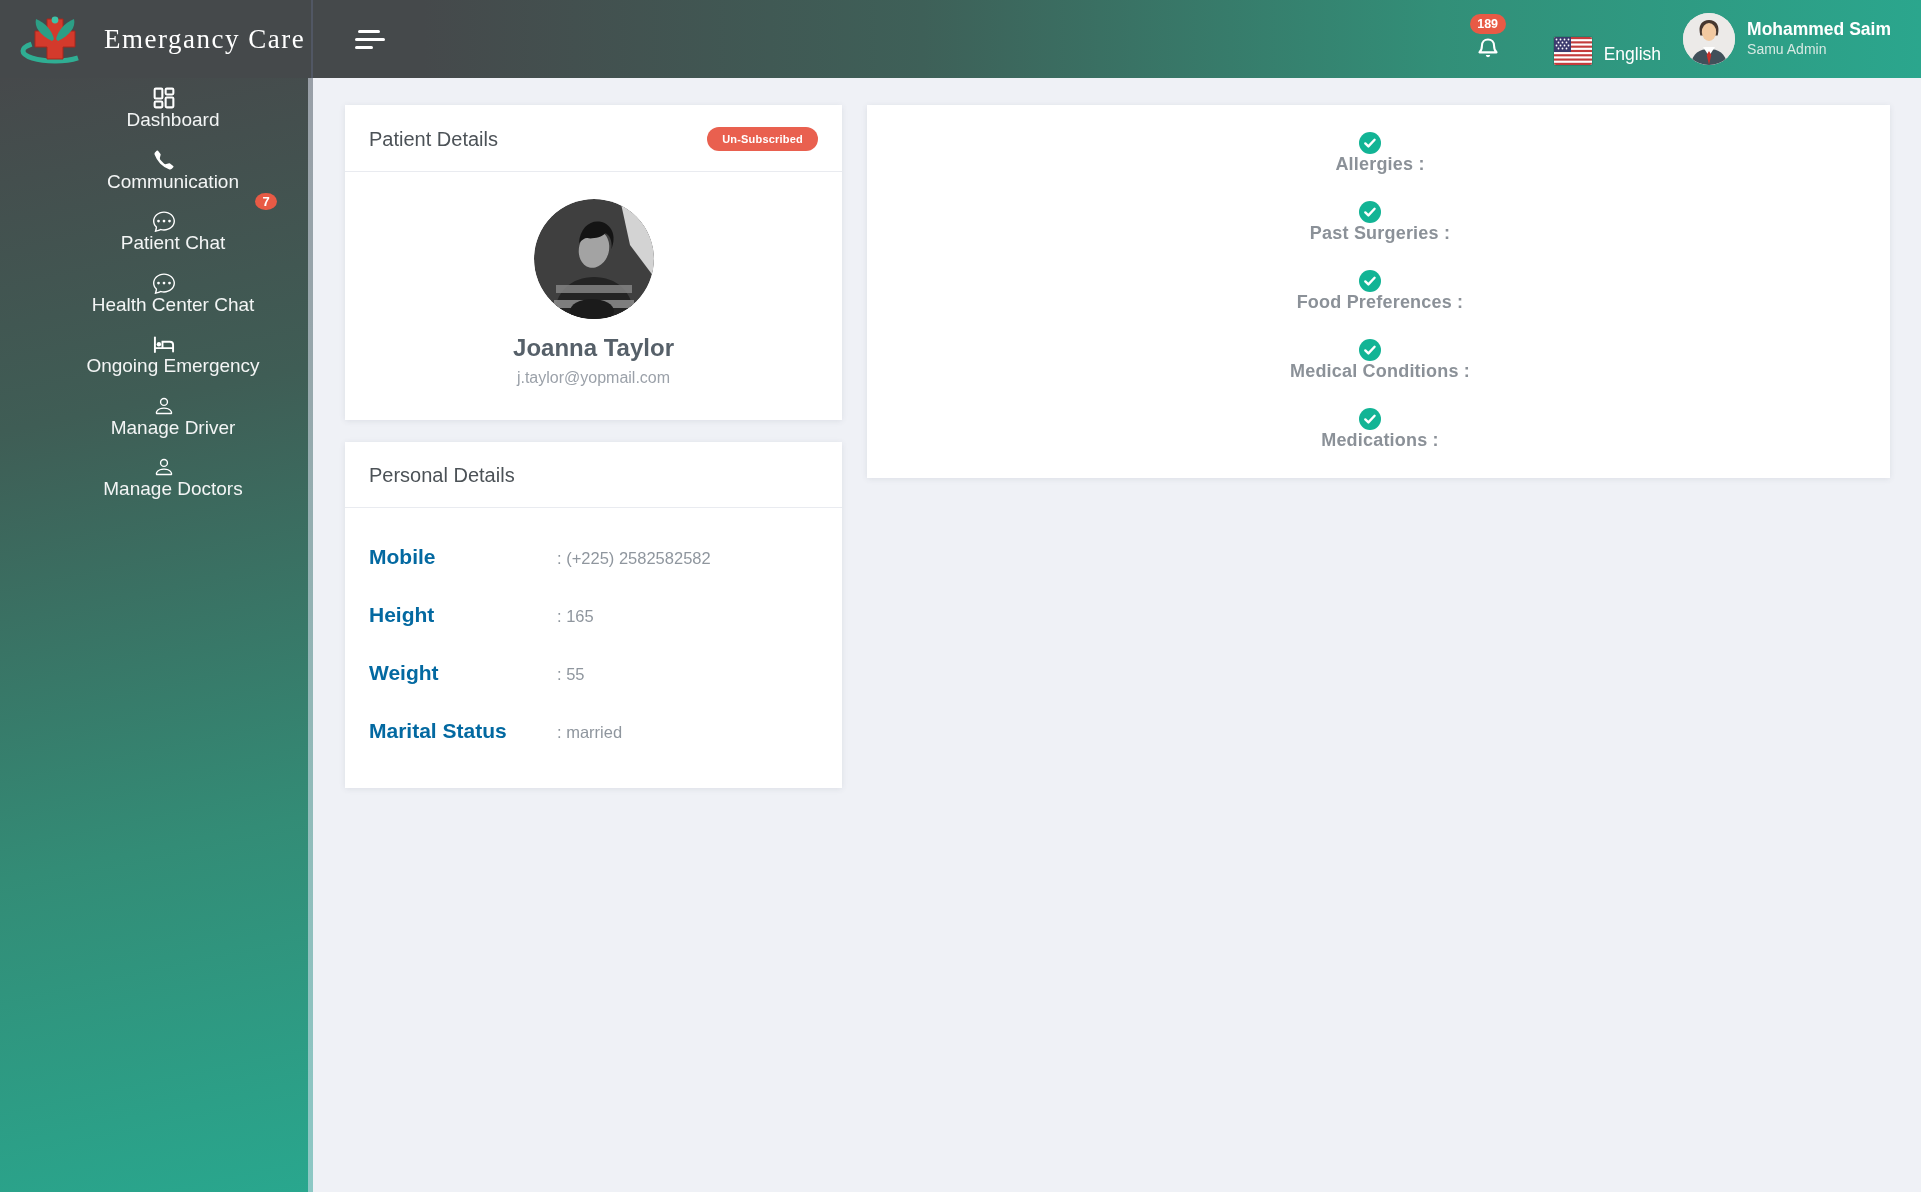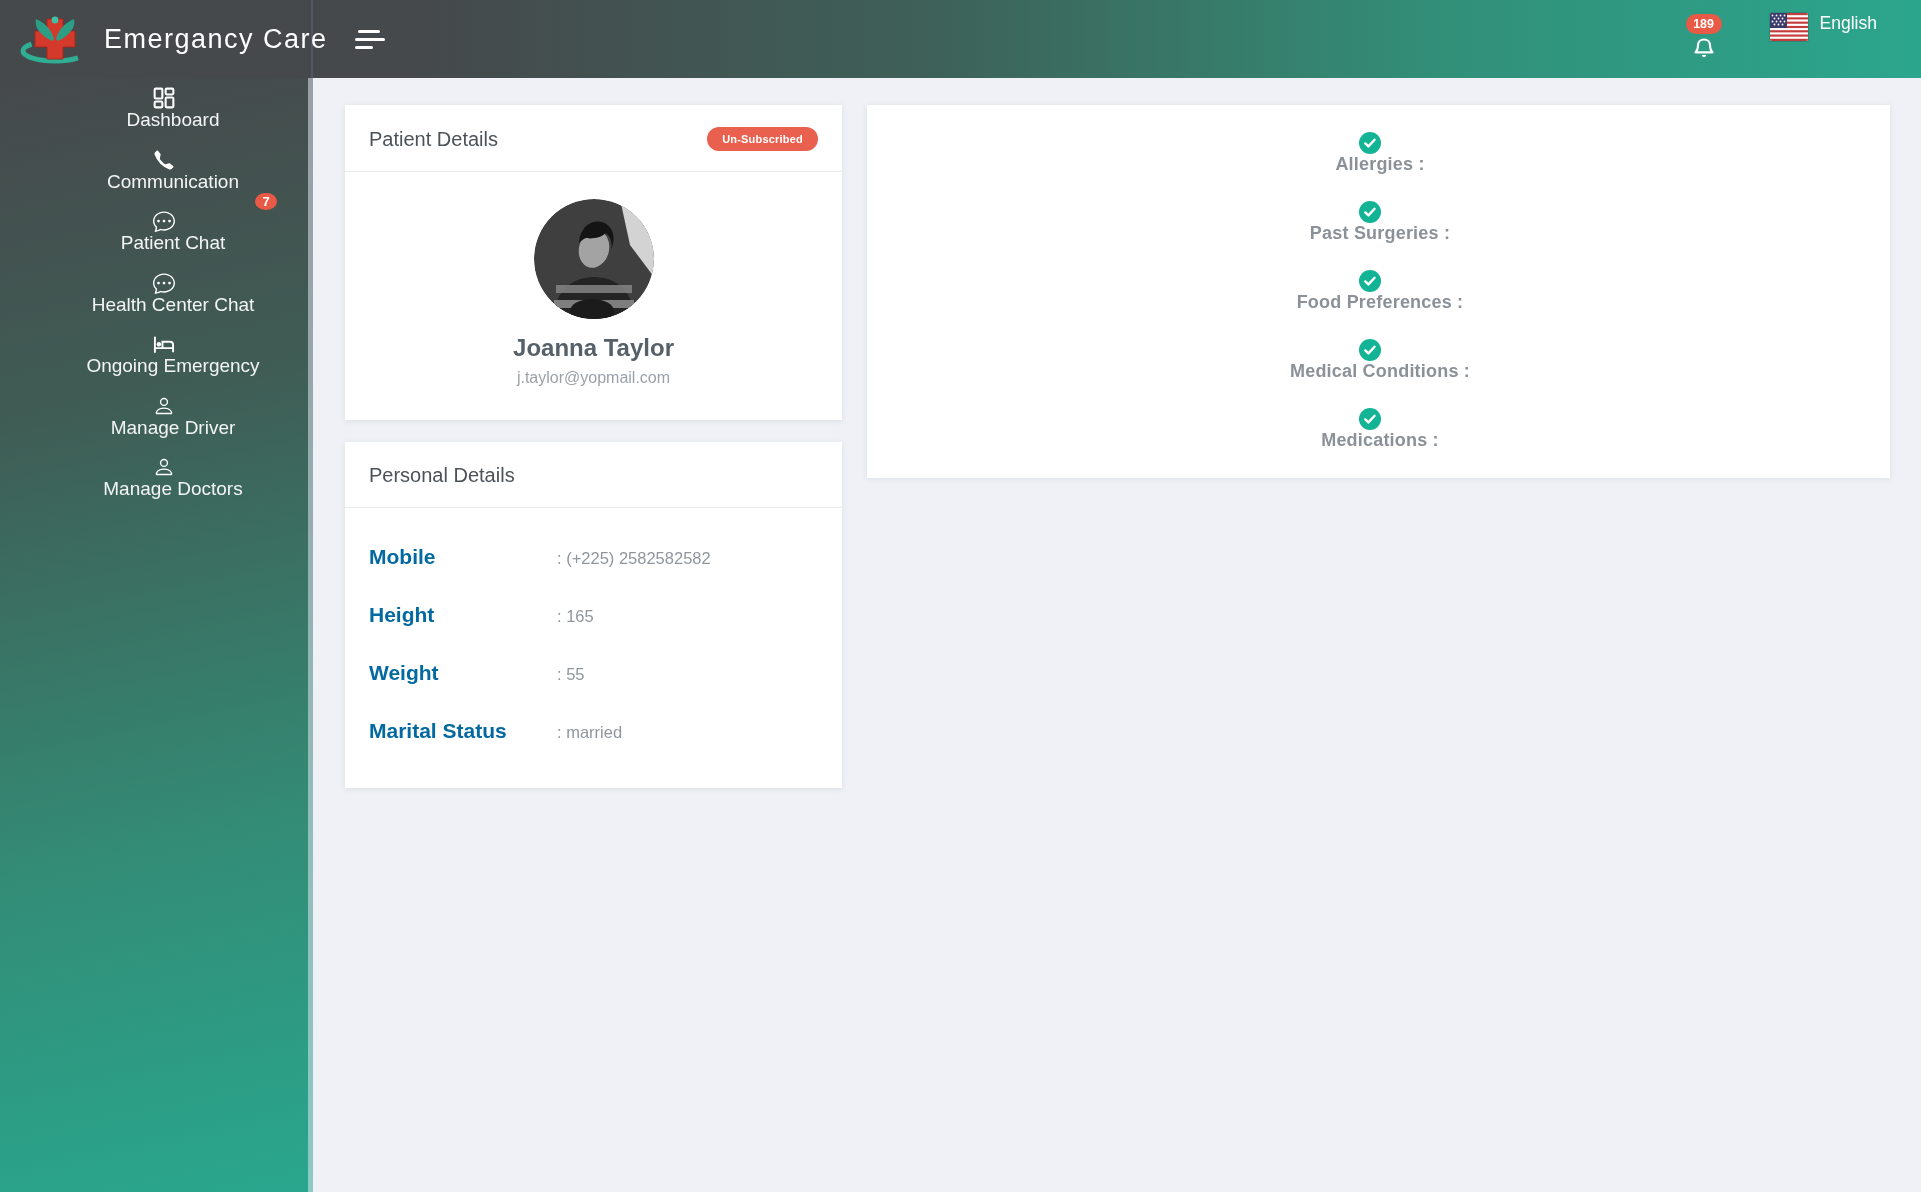--- a/index.html
+++ b/index.html
@@ -7,29 +7,29 @@
               font-family:"Liberation Sans", sans-serif; background:#eff1f6; }
 
   
   .topbar { position:absolute; top:0; left:0; width:1921px; height:78px;
             background:linear-gradient(90deg,#45494b 0%,#45494b 22%,#3e6058 48%,#328f78 75%,#2ba68d 100%);
             display:flex; align-items:center; z-index:5; }
   .logo-block { width:313px; height:78px; display:flex; align-items:center; gap:8px;
                 padding-left:14px; background:#45494b; flex:0 0 auto;
                 border-right:2px solid rgba(95,105,130,0.45); }
   .logo-text { color:#fff; font-size:27px; letter-spacing:1.5px; font-weight:500;
-               font-family:Liberation Sans, sans-serif; white-space:nowrap; }
+               font-family:Liberation Serif, serif; white-space:nowrap; }
   .hamburger { margin-left:42px; width:32px; height:24px; display:flex; flex-direction:column;
                justify-content:center; gap:5px; cursor:pointer; }
   .hamburger span { display:block; height:3px; border-radius:2px; background:#fff; }
   .hamburger .l1 { width:22px; margin-left:3px; }
   .hamburger .l2 { width:30px; }
   .hamburger .l3 { width:18px; }
 
-  .topbar-right { margin-left:auto; display:flex; align-items:flex-start; padding-right:30px; }
+  .topbar-right { margin-left:auto; display:flex; align-items:flex-end; padding-right:30px; }
   .bell-wrap { position:relative; width:40px; height:52px; cursor:pointer; margin-right:46px; }
   .bell-wrap svg { position:absolute; left:7px; top:22px; }
   .notif-badge { position:absolute; left:2px; top:1px; min-width:36px; height:20px;
                  background:#e85a45; border-radius:11px; color:#fff; font-size:12.5px;
                  font-weight:bold; display:flex; align-items:center; justify-content:center;
                  padding:0 7px; }
   .flag { width:38px; height:28px; border-radius:2px; overflow:hidden; flex:0 0 auto;
           cursor:pointer; box-shadow:0 0 0 1px rgba(0,0,0,0.12); }
   .lang-label { color:#fff; font-size:17.5px; margin:0 14px 0 12px; cursor:pointer; }
   .user-chip { display:flex; align-items:center; gap:12px; cursor:pointer; margin-left:8px; }
@@ -144,20 +144,36 @@
             <circle cx="10.5" cy="8.5" r="0.9"></circle>
             <circle cx="14.5" cy="8.5" r="0.9"></circle>
           <circle cx="4.5" cy="11.5" r="0.9"></circle>
             <circle cx="8.5" cy="11.5" r="0.9"></circle>
             <circle cx="12.5" cy="11.5" r="0.9"></circle>
         </g>
       </svg>
     </div>
     <span class="lang-label">English</span>
 
+    <div class="user-chip">
+      <div class="avatar-circle">
+        <svg width="52" height="52" viewBox="0 0 52 52">
+          <rect width="52" height="52" fill="#eceae8"></rect>
+          <path d="M26 7c-7 0-10 5-9.4 11 .2 2.5.8 4.6.8 4.6h17.2s.6-2.1.8-4.6C36 12 33 7 26 7z" fill="#463730"></path>
+          <ellipse cx="26" cy="19" rx="7.2" ry="9" fill="#f2c9a1"></ellipse>
+          <path d="M8 52c1-12 9-16 18-16s17 4 18 16z" fill="#41505a"></path>
+          <path d="M20 34h12l-6 9z" fill="#fff"></path>
+          <path d="M26 38l-2.3 4 2.3 10 2.3-10z" fill="#c8312b"></path>
+        </svg>
+      </div>
+      <div class="user-meta">
+        <span class="user-name">Mohammed Saim</span>
+        <span class="user-role">Samu Admin</span>
+      </div>
+    </div>
   </div>
 </header>
 
 <nav class="sidebar">
   <ul class="nav">
 
     <li class="nav-item">
       <svg viewBox="0 0 16 16" width="22" height="22">
         <g fill="none" stroke="#fff" stroke-width="1.5">
           <rect x="1.2" y="1.2" width="5.6" height="7.2" rx="0.8"></rect>

